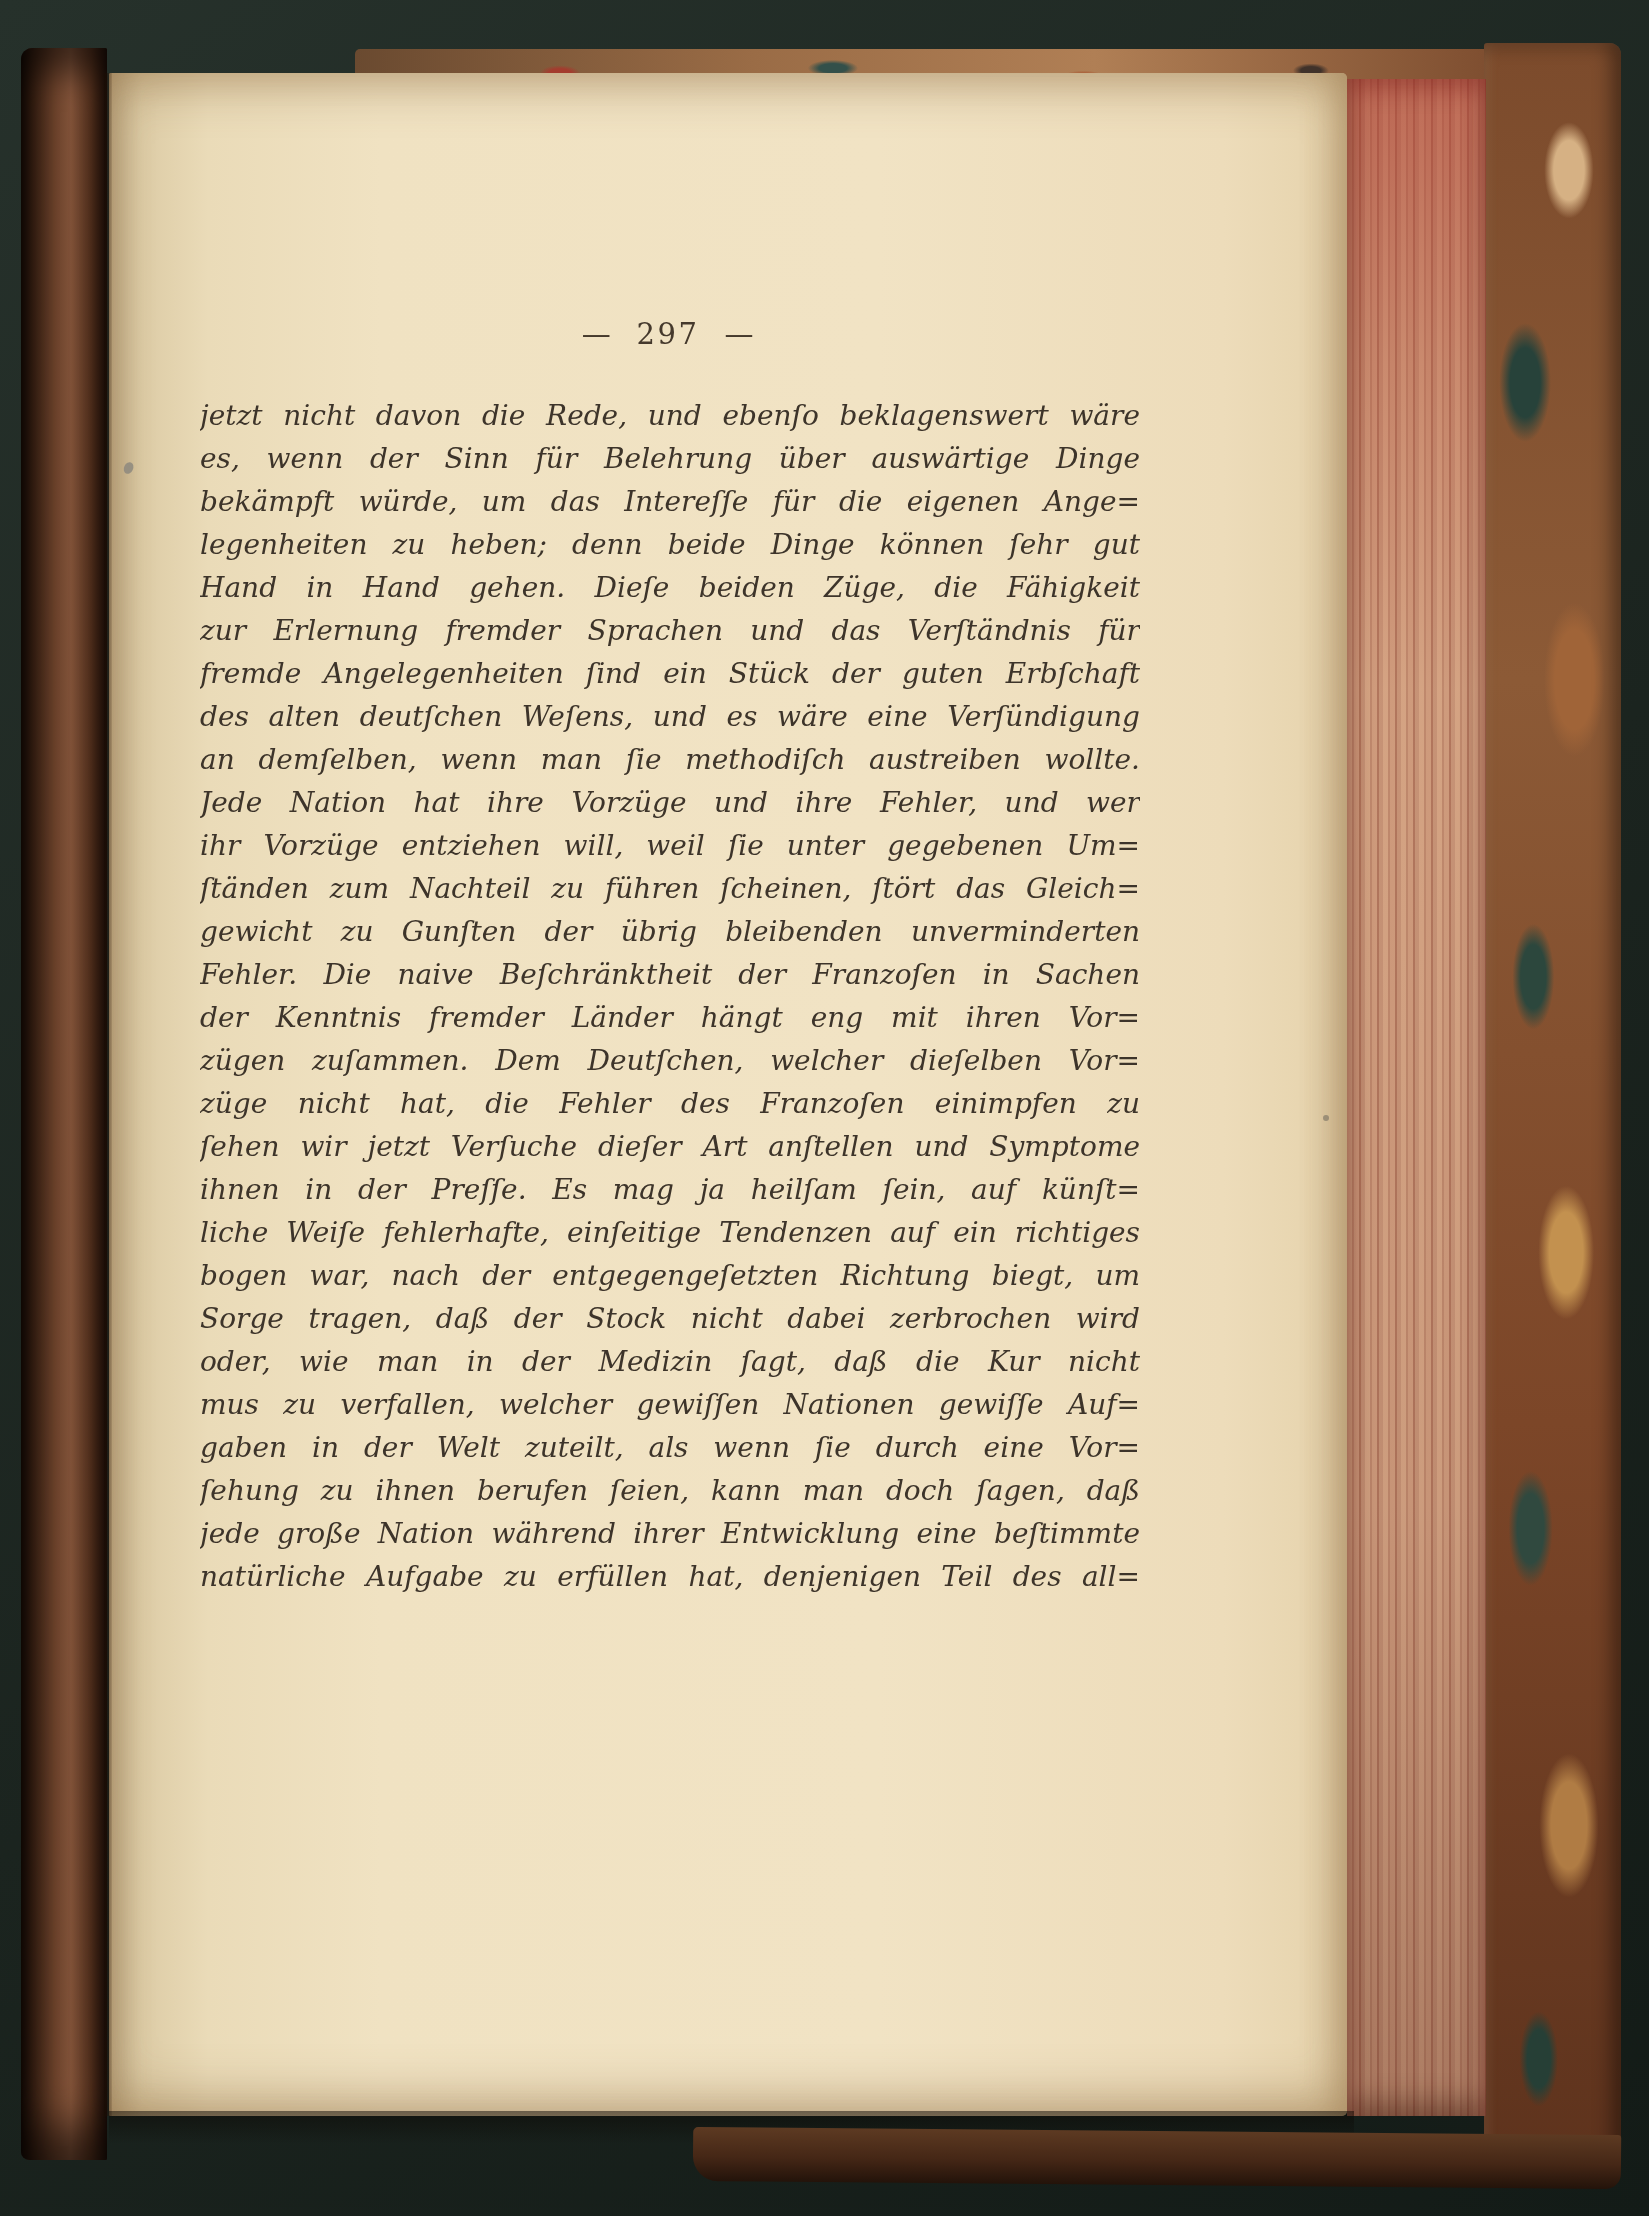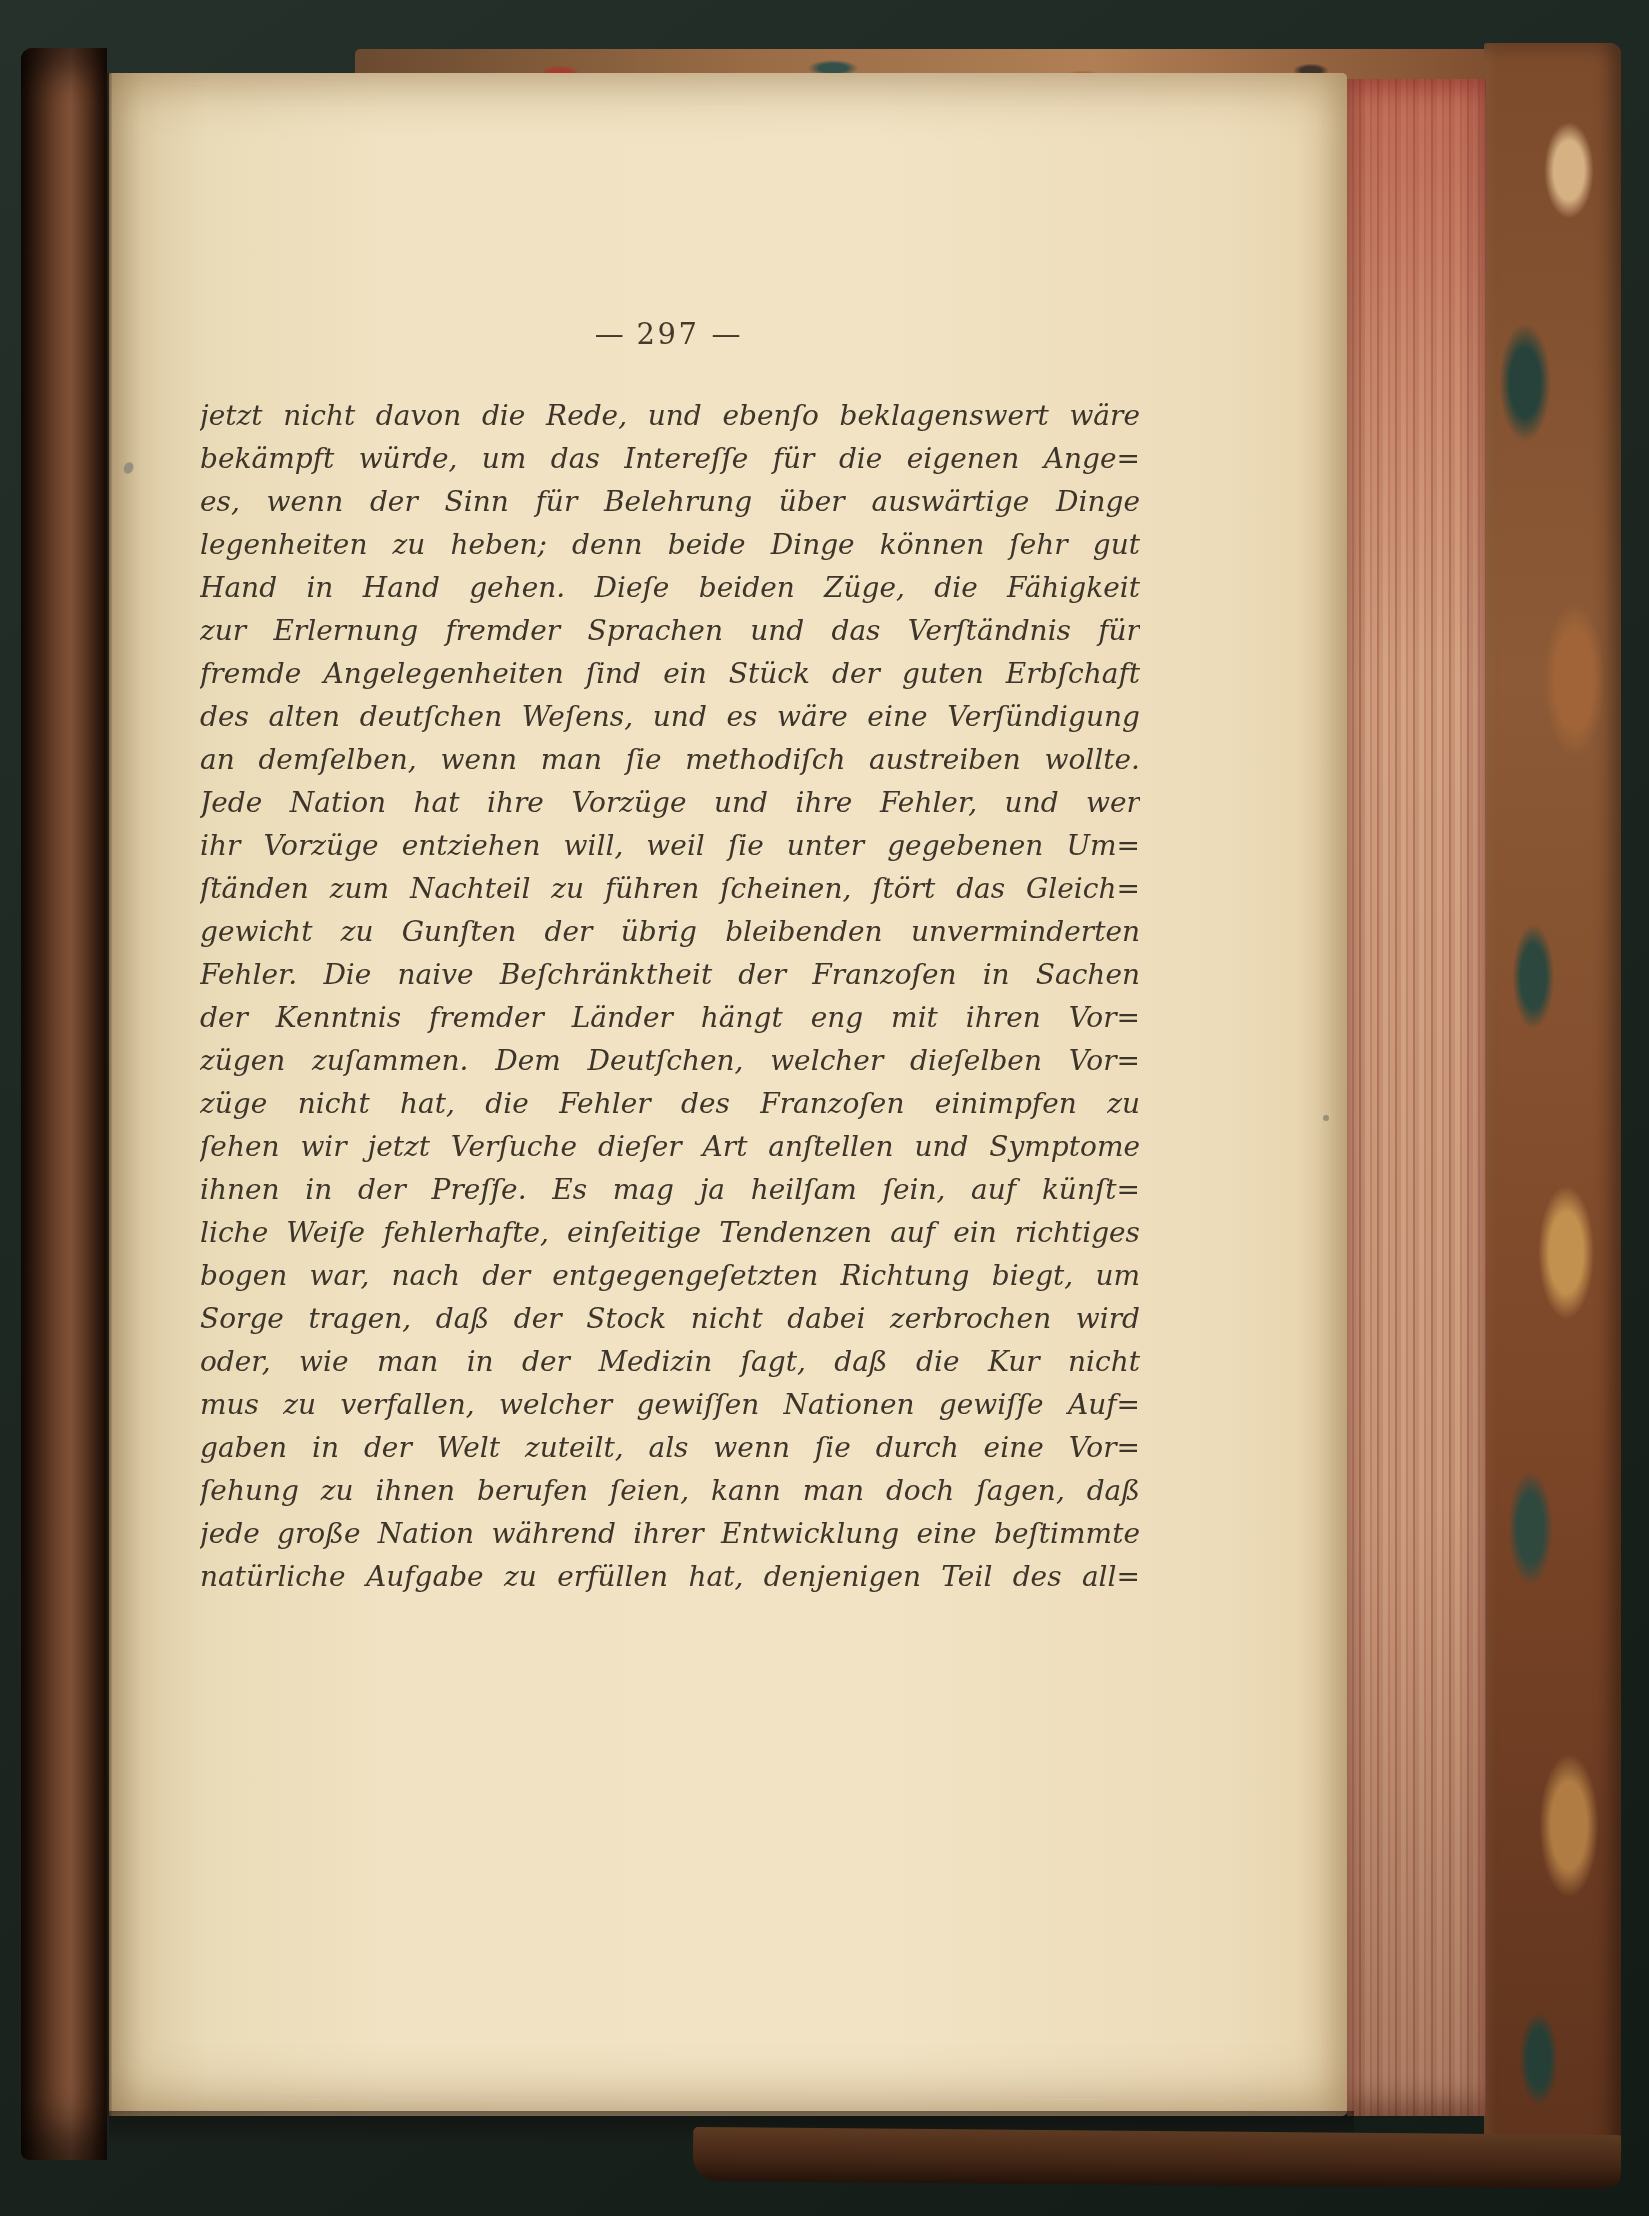--- a/index.html
+++ b/index.html
@@ -76,21 +76,21 @@
   }
   .speck-b{
     position:absolute;left:1323px;top:1115px;width:5.8px;height:5.8px;
     background:#6e665b;border-radius:50%;opacity:.55;
   }
   
   .page-number-row{
     position:absolute;left:198px;top:317px;width:940px;
     text-align:center;font-size:29px;color:#45392c;letter-spacing:0.8px;
   }
-  .page-number-row .num{margin:0 12px;letter-spacing:2.5px;}
+  .page-number-row .num{margin:0 25px;letter-spacing:2.5px;}
   .text-block{
     position:absolute;left:200px;top:394px;width:940px;
     font-size:28px;line-height:43px;color:#3d342a;
   }
   .ln{
     text-align:justify;text-align-last:justify;
     height:43px;overflow:hidden;white-space:normal;font-style:italic;
   }
 </style>
 </head>
@@ -107,22 +107,22 @@
   <div class="bottom-cover"></div>
   <div class="speck-a"></div>
   <div class="speck-b"></div>
 
   <div class="page-number-row">
     <span>—</span><span class="num">297</span><span>—</span>
   </div>
 
   <div class="text-block">
     <div class="ln">jetzt nicht davon die Rede, und ebenſo beklagenswert wäre</div>
+    <div class="ln">es, wenn der Sinn für Belehrung über auswärtige Dinge</div>
     <div class="ln">bekämpft würde, um das Intereſſe für die eigenen Ange=</div>
-    <div class="ln">es, wenn der Sinn für Belehrung über auswärtige Dinge</div>
     <div class="ln">legenheiten zu heben; denn beide Dinge können ſehr gut</div>
     <div class="ln">Hand in Hand gehen. Dieſe beiden Züge, die Fähigkeit</div>
     <div class="ln">zur Erlernung fremder Sprachen und das Verſtändnis für</div>
     <div class="ln">fremde Angelegenheiten ſind ein Stück der guten Erbſchaft</div>
     <div class="ln">des alten deutſchen Weſens, und es wäre eine Verſündigung</div>
     <div class="ln">an demſelben, wenn man ſie methodiſch austreiben wollte.</div>
     <div class="ln">Jede Nation hat ihre Vorzüge und ihre Fehler, und wer</div>
     <div class="ln">ihr Vorzüge entziehen will, weil ſie unter gegebenen Um=</div>
     <div class="ln">ſtänden zum Nachteil zu führen ſcheinen, ſtört das Gleich=</div>
     <div class="ln">gewicht zu Gunſten der übrig bleibenden unverminderten</div>

